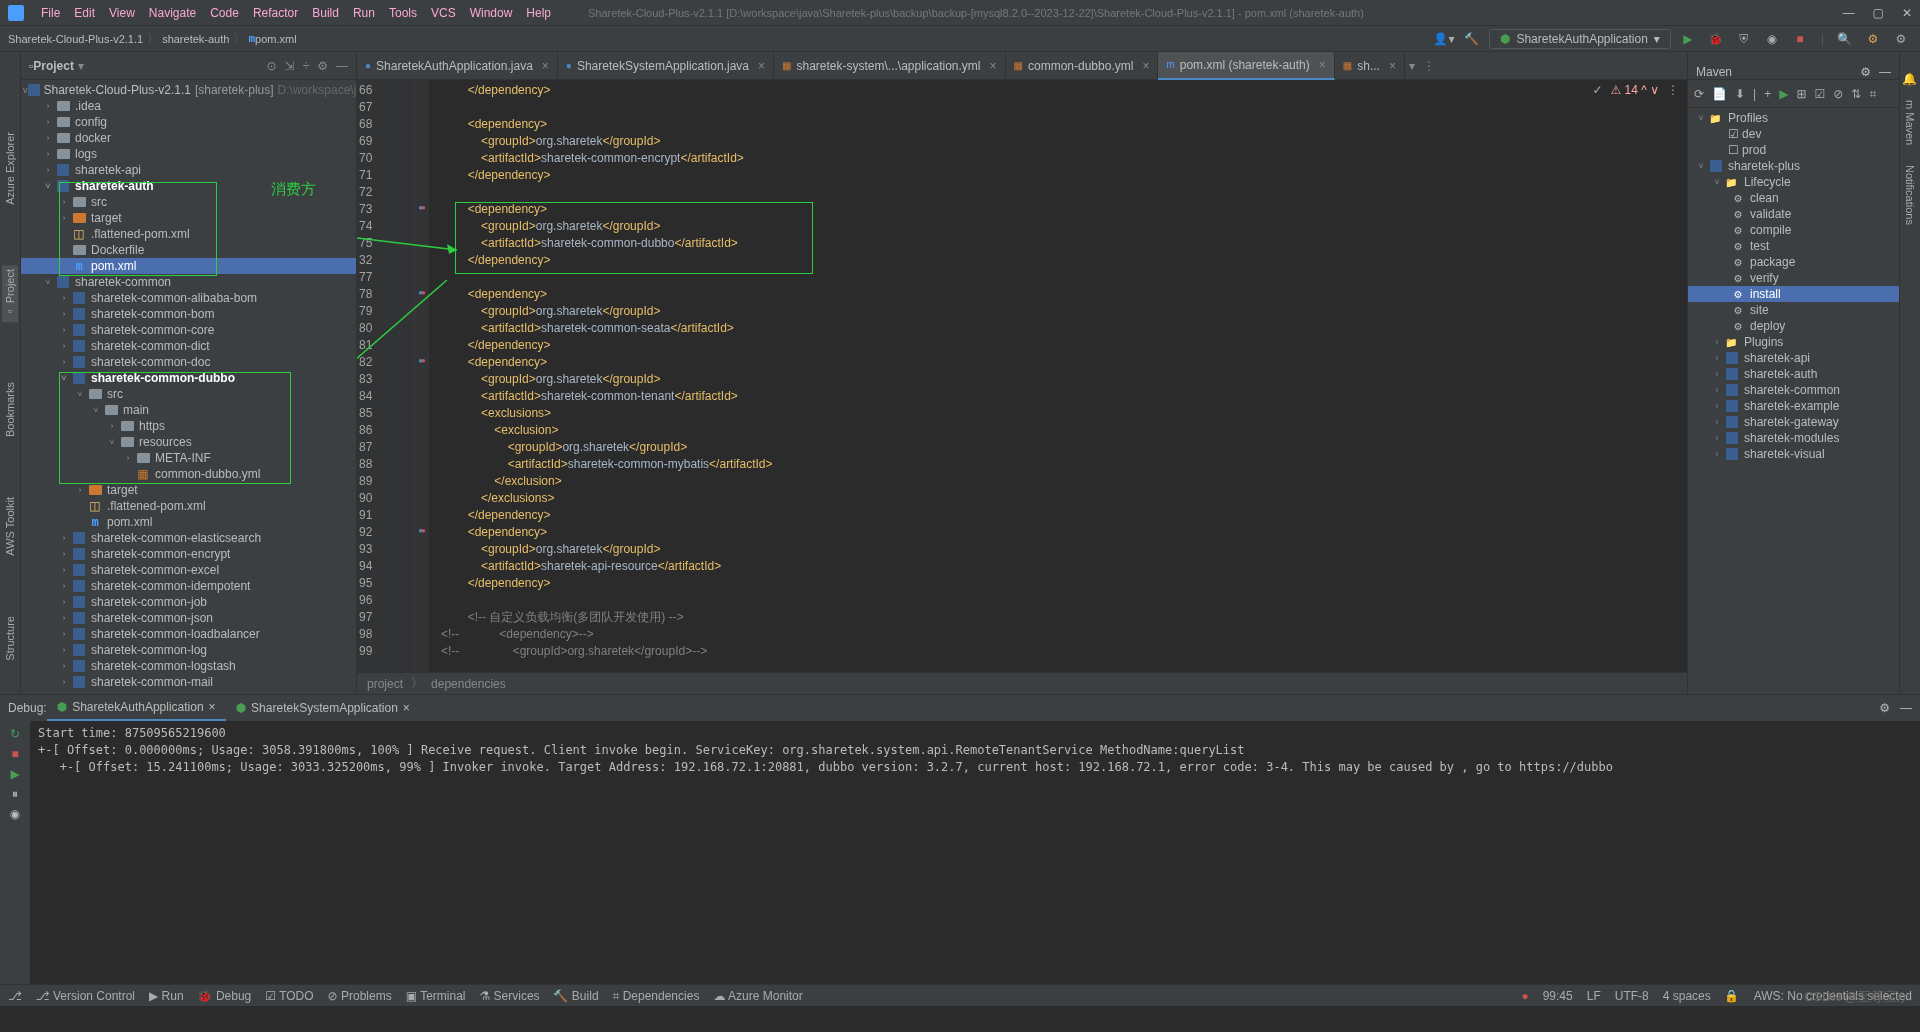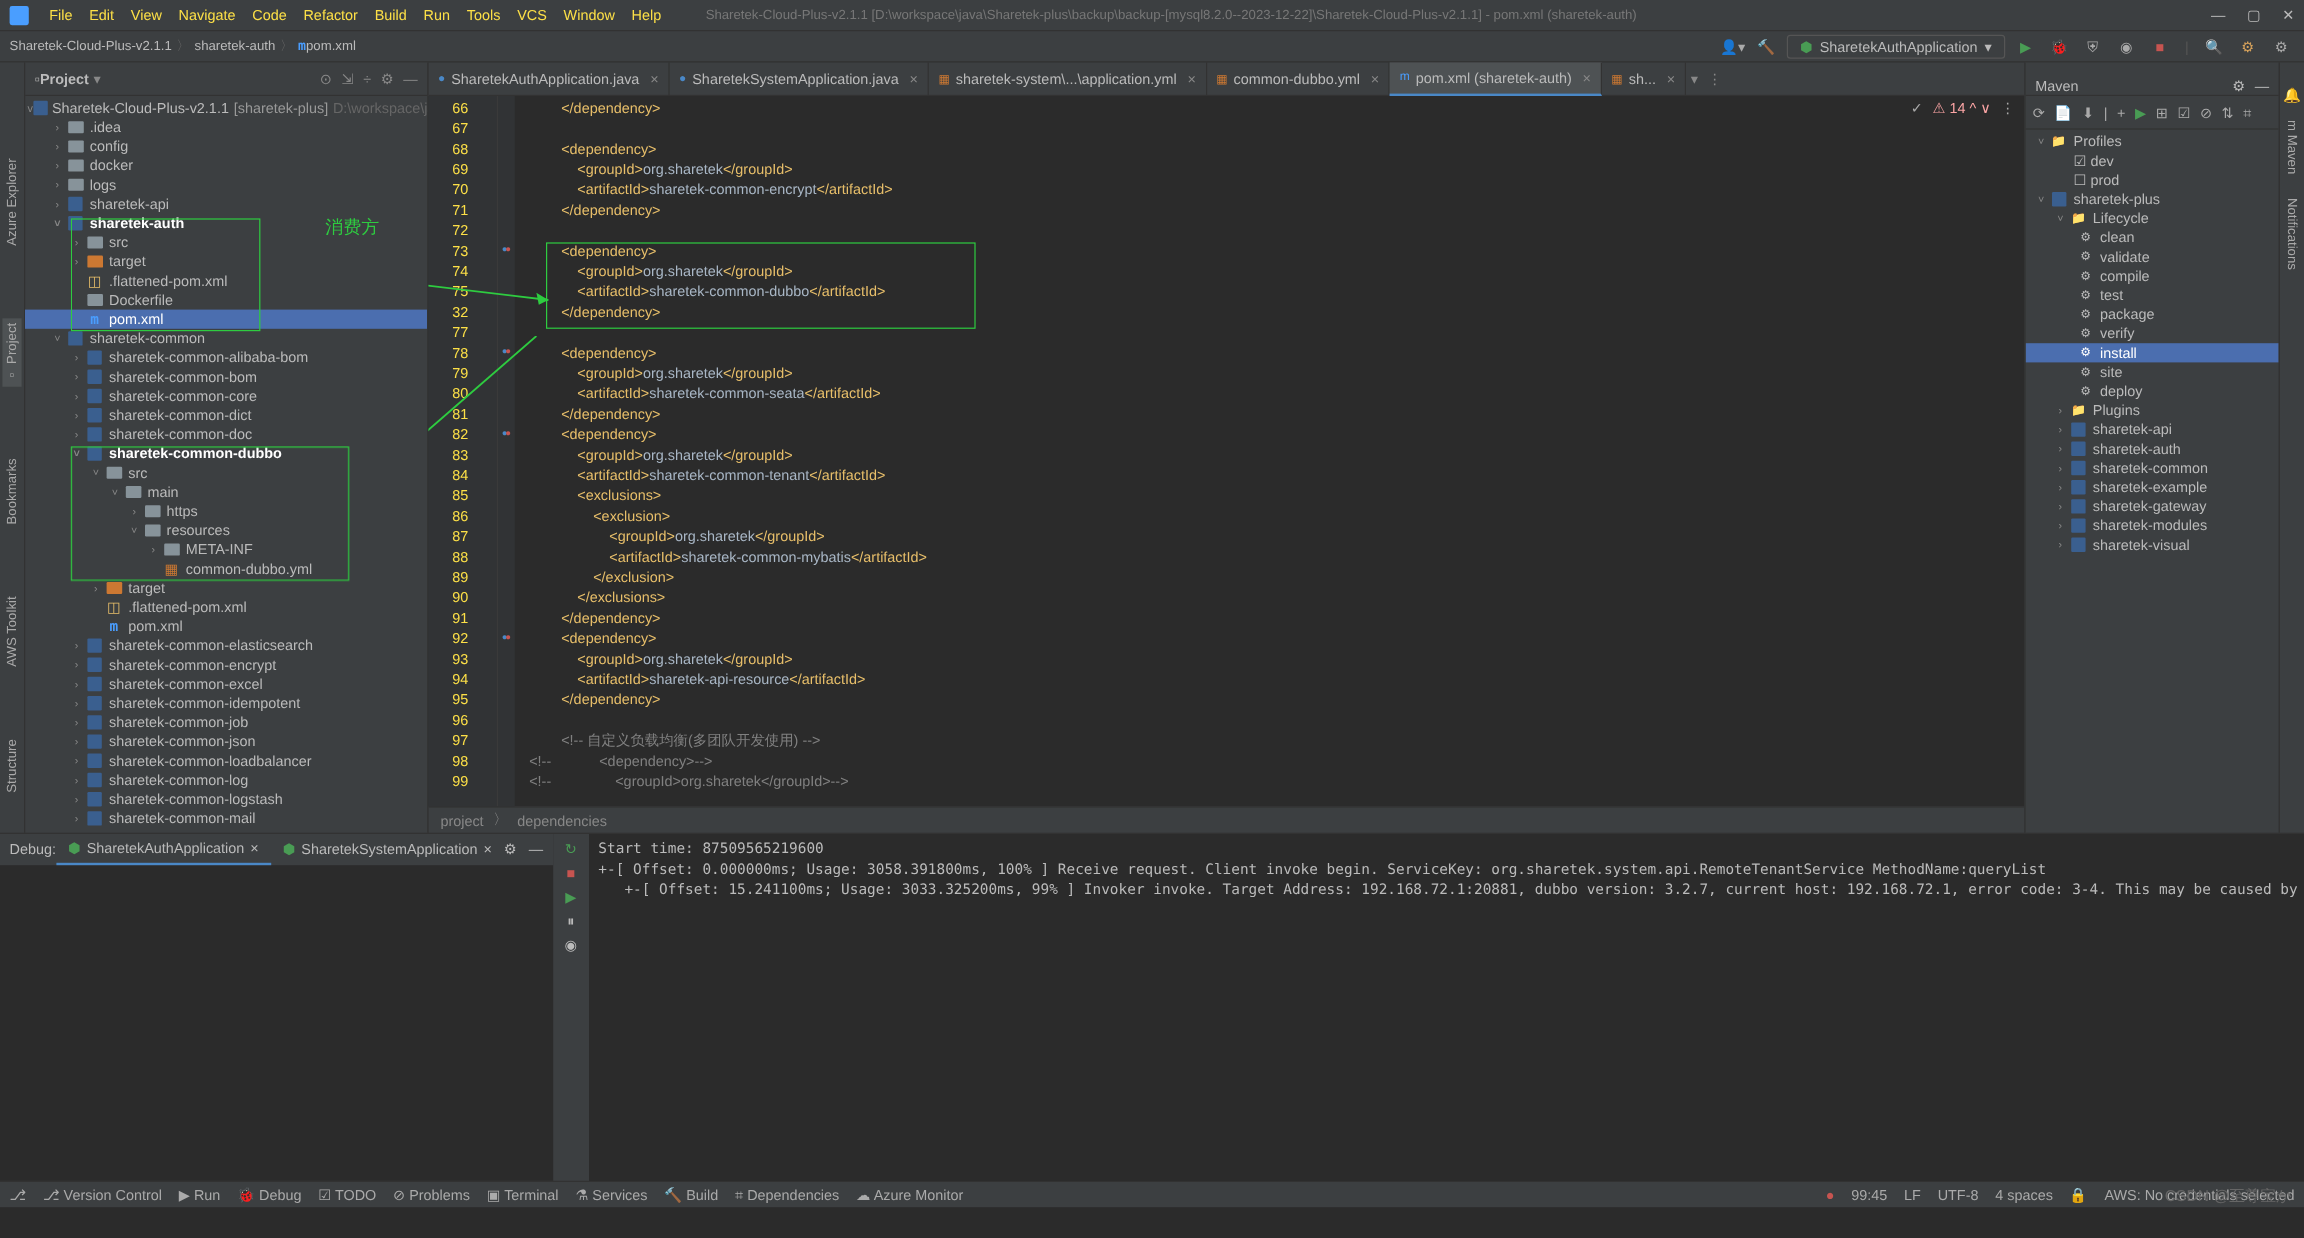--- a/index.html
+++ b/index.html
@@ -1,19 +1,19 @@
 <!DOCTYPE html>
 <html><head>
 <meta charset="utf-8">
 <style>
 *{margin:0;padding:0;box-sizing:border-box;font-family:"Segoe UI",Arial,sans-serif;font-size:12px;user-select:none}
 body{background:#2b2b2b;color:#bbb;width:1920px;height:1032px;overflow:hidden;position:relative}
 .title-bar{height:26px;background:#3c3f41;display:flex;align-items:center;padding:0 8px;color:#888;font-size:11px;border-bottom:1px solid #323232}
 .title-bar .logo{width:16px;height:16px;background:#4a9eff;margin-right:10px;border-radius:2px}
-.title-bar .menu-item{padding:0 7px;color:#fde047;cursor:pointer}
+.title-bar .menu-item{padding:0 7px;color:#f9a8d4;cursor:pointer}
 .title-bar .menu-item:first-letter{text-decoration:underline}
 .title-bar .title-text{margin-left:30px;color:#777;font-size:11px}
 .win-ctrl{margin-left:auto;display:flex;gap:18px;color:#bbb}
 .nav-bar{height:26px;background:#3c3f41;display:flex;align-items:center;padding:0 8px;border-bottom:1px solid #323232}
 .bc{color:#bbb;font-size:11px}
 .bc.sep{color:#666;margin:0 4px}
 .nav-right{margin-left:auto;display:flex;align-items:center;gap:6px}
 .run-cfg{background:#3c3f41;border:1px solid #555;padding:2px 10px;border-radius:3px;color:#bbb;display:flex;align-items:center;gap:6px}
 .btn-icon{width:22px;height:22px;display:flex;align-items:center;justify-content:center;cursor:pointer;color:#aaa}
 .green{color:#499c54}
@@ -35,37 +35,37 @@
 .fld-ico.orange{background:#cc7832}
 .mod-ico{display:inline-block;width:12px;height:12px;background:#3a5f8f;border-radius:1px}
 .m-ico{color:#4a9eff;font-weight:bold;font-family:monospace}
 .editor-area{flex:1;display:flex;flex-direction:column;background:#2b2b2b}
 .tabs{height:28px;background:#3c3f41;display:flex;align-items:center;border-bottom:1px solid #323232}
 .tab{padding:0 8px;height:28px;display:flex;align-items:center;gap:5px;border-right:1px solid #323232;font-size:11px;color:#bbb;cursor:pointer}
 .tab.active{background:#4e5254;border-bottom:2px solid #4a88c7}
 .tab .close{color:#888;margin-left:4px}
 .tab .ticn{font-size:10px}
 .editor{flex:1;display:flex;font-family:"JetBrains Mono","Consolas",monospace;font-size:13px;overflow:hidden;position:relative}
-.gutter{width:58px;background:#313335;text-align:center;padding:2px 6px 2px 2px;color:#fde047;line-height:17px;border-right:1px solid #3a3a3a;position:relative}
+.gutter{width:58px;background:#313335;text-align:left;padding:2px 6px 2px 2px;color:#a3a3a3;line-height:17px;border-right:1px solid #3a3a3a;position:relative}
 .gutter .ln{height:17px}
 .marker-col{width:14px;background:#313335;line-height:17px}
 .marker-col .mk{height:17px;display:flex;align-items:center;justify-content:center;font-size:8px}
 .mk.blue{color:#4a88c7}
 .mk.red{color:#c75450}
 .code{flex:1;padding:2px 0 2px 12px;line-height:17px;color:#a9b7c6;white-space:pre}
 .code .row{height:17px}
 .tag{color:#e8bf6a}
 .cmt{color:#808080}
 .right-gutter{width:21px;background:#3c3f41;border-left:1px solid #323232;display:flex;flex-direction:column;align-items:center;padding-top:20px}
 .right-gutter .vtext{writing-mode:vertical-rl;font-size:11px;color:#aaa;cursor:pointer;margin-bottom:20px}
 .maven{width:212px;background:#3c3f41;border-left:1px solid #323232;display:flex;flex-direction:column}
 .maven-hdr{height:28px;display:flex;align-items:flex-end;padding:0 8px;border-bottom:1px solid #323232}
 .maven-tb{height:28px;display:flex;align-items:center;padding:0 6px;gap:8px;color:#aaa;border-bottom:1px solid #323232}
 .maven-tree{flex:1;overflow:auto;padding:2px 0}
-.debug-panel{height:290px;background:#2b2b2b;border-top:1px solid #323232;display:flex;flex-direction:row}
+.debug-panel{height:290px;background:#2b2b2b;border-top:1px solid #323232;display:flex;flex-direction:column}
 .dbg-tabs{height:26px;background:#3c3f41;display:flex;align-items:center;padding:0 8px}
 .dbg-tab{padding:0 10px;height:26px;display:flex;align-items:center;gap:5px;font-size:11px;color:#bbb}
 .dbg-tab.active{border-bottom:2px solid #4a88c7}
 .dbg-sub{padding:2px 8px;display:flex;gap:12px;font-size:11px;height:22px;align-items:center;color:#bbb}
 .dbg-out{flex:1;background:#2b2b2b;font-family:Consolas,monospace;font-size:12px;line-height:17px;padding:4px 8px;color:#bbb;overflow:auto;white-space:pre}
 .dbg-side{width:30px;background:#3c3f41;display:flex;flex-direction:column;gap:6px;padding:6px 4px;align-items:center}
 .dbg-body{display:flex;flex:1}
 .status-bar{height:22px;background:#3c3f41;display:flex;align-items:center;padding:0 8px;gap:14px;font-size:11px;color:#aaa;border-top:1px solid #323232}
 .status-bar .sp{margin-left:auto}
 .box-green{position:absolute;border:1.5px solid #2ecc40;pointer-events:none;z-index:10}

